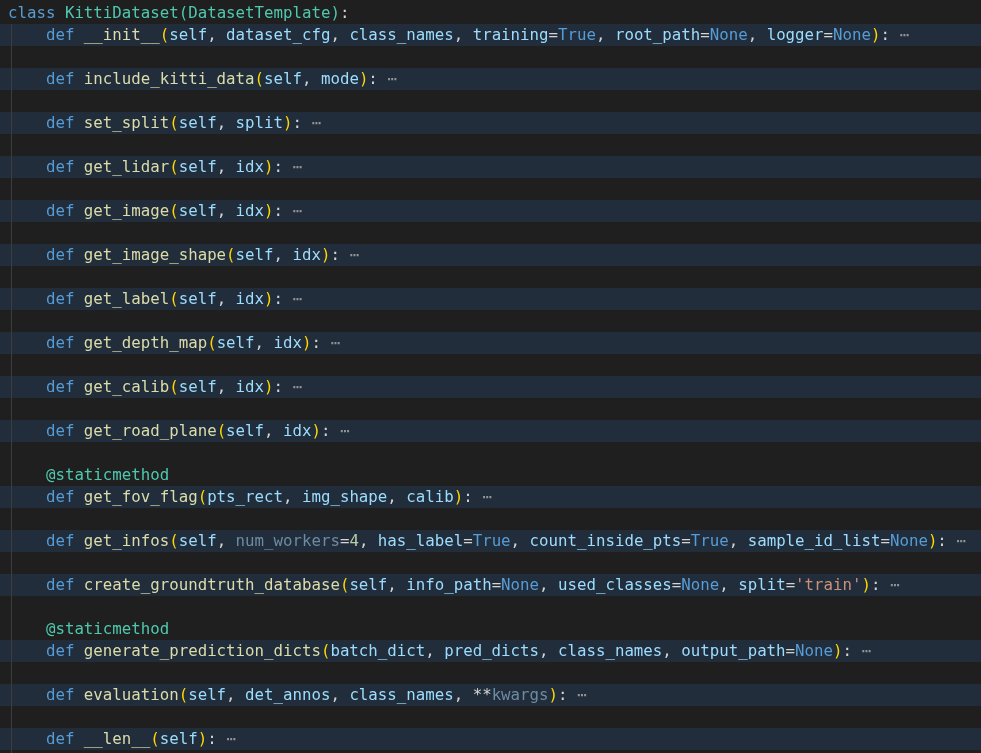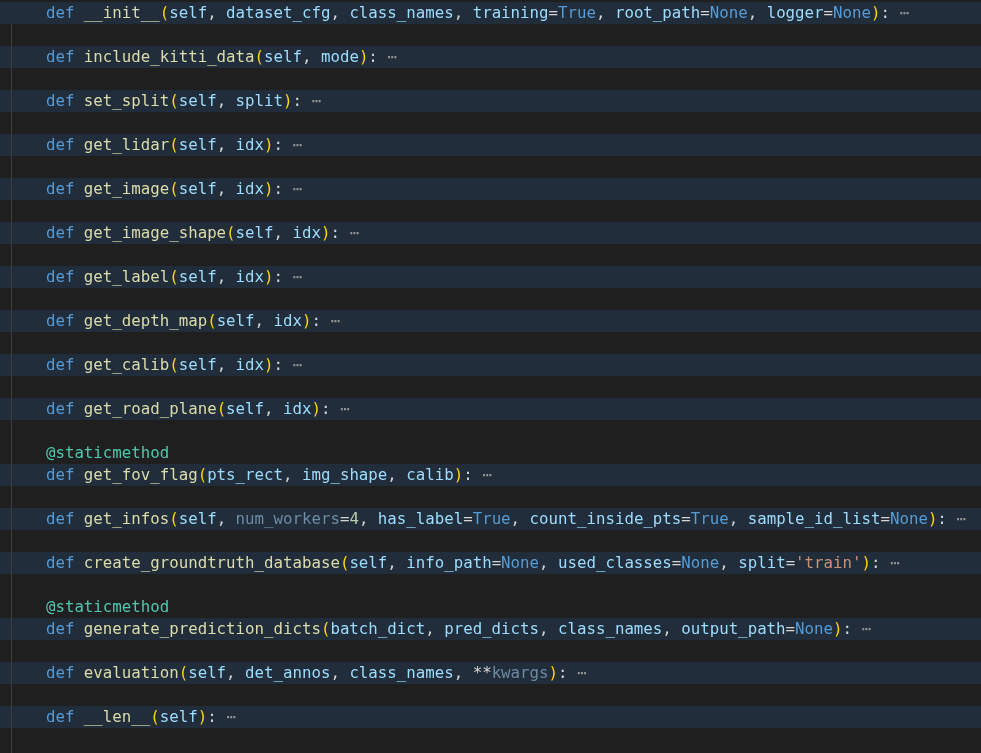--- a/index.html
+++ b/index.html
@@ -34,20 +34,21 @@
     bottom: 0;
     width: 1px;
     pointer-events: none;
   }
 </style>
 </head>
 <body>
 
 <div class="editor" style="background: rgb(31, 31, 31);">
   <div id="code">
+      <div class="line"><span style="color: rgb(86, 156, 214);">class </span><span style="color: rgb(78, 201, 176);">KittiDataset</span><span style="color: rgb(78, 201, 176);">(DatasetTemplate)</span><span style="color: rgb(212, 212, 212);">:</span></div>
       <div class="line" style="background: rgb(33, 45, 58);"><span style="color: rgb(86, 156, 214);">    def </span><span style="color: rgb(220, 220, 170);">__init__</span><span style="color: rgb(255, 215, 0);">(</span><span style="color: rgb(156, 220, 254);">self</span><span style="color: rgb(212, 212, 212);">, </span><span style="color: rgb(156, 220, 254);">dataset_cfg</span><span style="color: rgb(212, 212, 212);">, </span><span style="color: rgb(156, 220, 254);">class_names</span><span style="color: rgb(212, 212, 212);">, </span><span style="color: rgb(156, 220, 254);">training</span><span style="color: rgb(212, 212, 212);">=</span><span style="color: rgb(86, 156, 214);">True</span><span style="color: rgb(212, 212, 212);">, </span><span style="color: rgb(156, 220, 254);">root_path</span><span style="color: rgb(212, 212, 212);">=</span><span style="color: rgb(86, 156, 214);">None</span><span style="color: rgb(212, 212, 212);">, </span><span style="color: rgb(156, 220, 254);">logger</span><span style="color: rgb(212, 212, 212);">=</span><span style="color: rgb(86, 156, 214);">None</span><span style="color: rgb(255, 215, 0);">)</span><span style="color: rgb(212, 212, 212);">: </span><span class="fold" style="color: rgb(148, 148, 148);">⋯</span></div>
       <div class="line"></div>
       <div class="line" style="background: rgb(33, 45, 58);"><span style="color: rgb(86, 156, 214);">    def </span><span style="color: rgb(220, 220, 170);">include_kitti_data</span><span style="color: rgb(255, 215, 0);">(</span><span style="color: rgb(156, 220, 254);">self</span><span style="color: rgb(212, 212, 212);">, </span><span style="color: rgb(156, 220, 254);">mode</span><span style="color: rgb(255, 215, 0);">)</span><span style="color: rgb(212, 212, 212);">: </span><span class="fold" style="color: rgb(148, 148, 148);">⋯</span></div>
       <div class="line"></div>
       <div class="line" style="background: rgb(33, 45, 58);"><span style="color: rgb(86, 156, 214);">    def </span><span style="color: rgb(220, 220, 170);">set_split</span><span style="color: rgb(255, 215, 0);">(</span><span style="color: rgb(156, 220, 254);">self</span><span style="color: rgb(212, 212, 212);">, </span><span style="color: rgb(156, 220, 254);">split</span><span style="color: rgb(255, 215, 0);">)</span><span style="color: rgb(212, 212, 212);">: </span><span class="fold" style="color: rgb(148, 148, 148);">⋯</span></div>
       <div class="line"></div>
       <div class="line" style="background: rgb(33, 45, 58);"><span style="color: rgb(86, 156, 214);">    def </span><span style="color: rgb(220, 220, 170);">get_lidar</span><span style="color: rgb(255, 215, 0);">(</span><span style="color: rgb(156, 220, 254);">self</span><span style="color: rgb(212, 212, 212);">, </span><span style="color: rgb(156, 220, 254);">idx</span><span style="color: rgb(255, 215, 0);">)</span><span style="color: rgb(212, 212, 212);">: </span><span class="fold" style="color: rgb(148, 148, 148);">⋯</span></div>
       <div class="line"></div>
       <div class="line" style="background: rgb(33, 45, 58);"><span style="color: rgb(86, 156, 214);">    def </span><span style="color: rgb(220, 220, 170);">get_image</span><span style="color: rgb(255, 215, 0);">(</span><span style="color: rgb(156, 220, 254);">self</span><span style="color: rgb(212, 212, 212);">, </span><span style="color: rgb(156, 220, 254);">idx</span><span style="color: rgb(255, 215, 0);">)</span><span style="color: rgb(212, 212, 212);">: </span><span class="fold" style="color: rgb(148, 148, 148);">⋯</span></div>
       <div class="line"></div>

